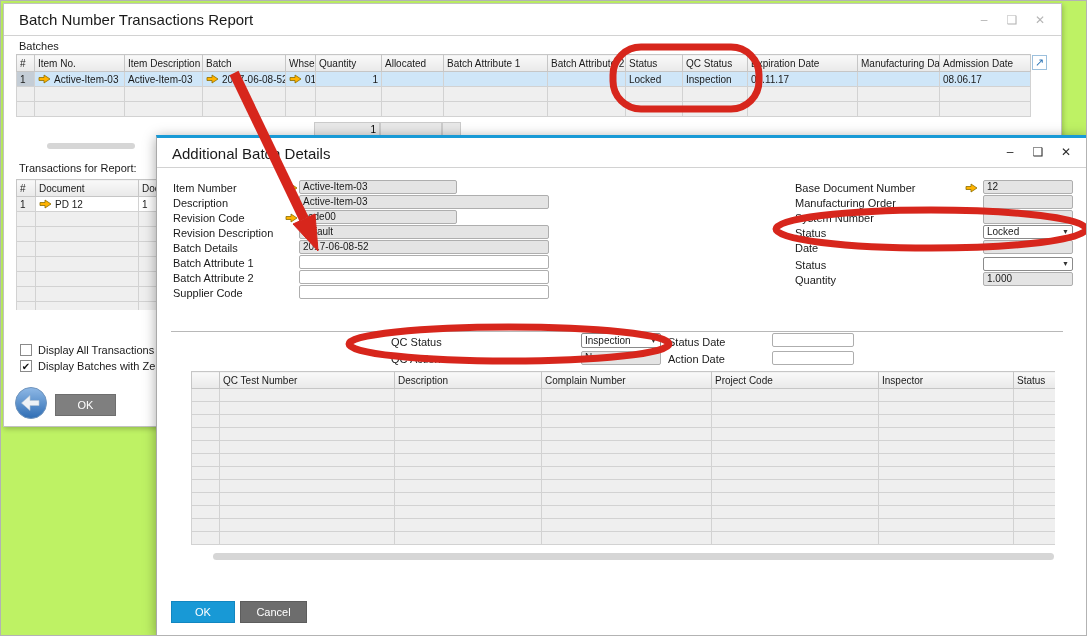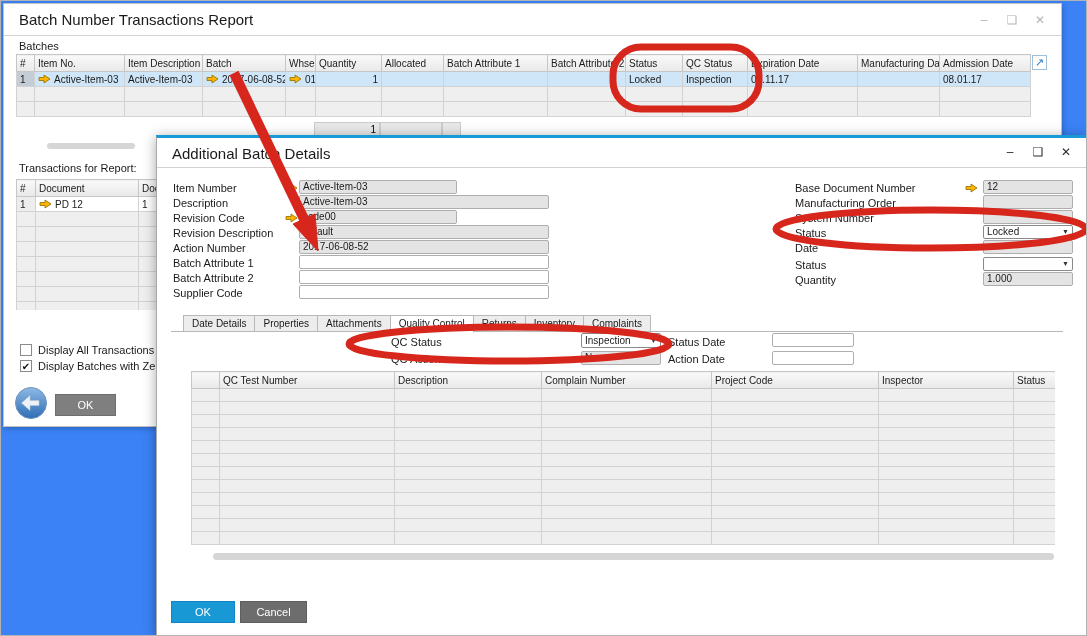--- a/index.html
+++ b/index.html
@@ -1,17 +1,17 @@
 <!DOCTYPE html>
 <html><head>
 <meta charset="utf-8">
 <style>
   * { box-sizing: border-box; margin: 0; padding: 0; }
   body { font-family: "Liberation Sans", sans-serif; background:#e8e8e8; }
-  #canvas { position:relative; width:1087px; height:636px; background:#3b82f6;
+  #canvas { position:relative; width:1087px; height:636px; background:#bef264;
             border:1px solid #b3b3b3; overflow:hidden; }
 
   
   .window-main { position:absolute; left:2px; top:2px; width:1059px; height:424px;
                  background:#fff; border:1px solid #c2c2c2;
                  box-shadow:1px 2px 5px rgba(0,0,0,.22); z-index:1; }
   .window-dialog { position:absolute; left:155px; top:134px; width:932px; height:501px;
                    background:#fff; border:1px solid #a9a9a9; border-top:3px solid #189ad6;
                    box-shadow:0 2px 12px rgba(0,0,0,.35); z-index:10; }
 
@@ -145,21 +145,21 @@
                   <path d="M1 3.5 H6 V1 L12 5 L6 9 V6.5 H1 Z" fill="#FFB300" stroke="#8a6d00" stroke-width="0.8"></path>
                 </svg><span>01</span></td>
             <td class="num">1</td>
             <td></td>
             <td></td>
             <td></td>
             <td>Locked</td>
             <td>Inspection</td>
             <td>05.11.17</td>
             <td></td>
-            <td>08.01.17</td>
+            <td>08.06.17</td>
           </tr>
         </tbody>
         <tbody>
             <tr class="empty-row">
               <td></td>
               <td></td>
               <td></td>
               <td></td>
               <td></td>
               <td></td>
@@ -293,21 +293,21 @@
       <span>–</span>
       <span>❑</span>
       <span>✕</span>
     </div>
     <div class="title-sep" style="top:29px;"></div>
 
     <div class="f-label" style="left:16px; top:44px;">Item Number</div>
     <div class="f-label" style="left:16px; top:59px;">Description</div>
     <div class="f-label" style="left:16px; top:74px;">Revision Code</div>
     <div class="f-label" style="left:16px; top:89px;">Revision Description</div>
-    <div class="f-label" style="left:16px; top:104px;">Action Number</div>
+    <div class="f-label" style="left:16px; top:104px;">Batch Details</div>
     <div class="f-label" style="left:16px; top:119px;">Batch Attribute 1</div>
     <div class="f-label" style="left:16px; top:134px;">Batch Attribute 2</div>
     <div class="f-label" style="left:16px; top:149px;">Supplier Code</div>
 
     <svg class="link-arrow" style="position:absolute; left:128px; top:45px;" width="13" height="10" viewBox="0 0 13 10">
         <path d="M1 3.5 H6 V1 L12 5 L6 9 V6.5 H1 Z" fill="#FFB300" stroke="#8a6d00" stroke-width="0.8"></path>
       </svg>
     <svg class="link-arrow" style="position:absolute; left:128px; top:75px;" width="13" height="10" viewBox="0 0 13 10">
         <path d="M1 3.5 H6 V1 L12 5 L6 9 V6.5 H1 Z" fill="#FFB300" stroke="#8a6d00" stroke-width="0.8"></path>
       </svg>
@@ -340,29 +340,20 @@
       <span>Locked</span>
       <span class="dd-arrow">▼</span>
     </div>
     <div class="f-box f-ro" style="left:826px; top:102px; width:90px;"></div>
     <div class="f-box f-dd" style="left:826px; top:119px; width:90px;">
       <span></span>
       <span class="dd-arrow">▼</span>
     </div>
     <div class="f-box f-ro" style="left:826px; top:134px; width:90px;">1.000</div>
 
-    <div class="tabs" style="left:26px; top:177px;">
-      <div class="tab">Date Details</div>
-      <div class="tab">Properties</div>
-      <div class="tab">Attachments</div>
-      <div class="tab active">Quality Control</div>
-      <div class="tab">Returns</div>
-      <div class="tab">Inventory</div>
-      <div class="tab">Complaints</div>
-    </div>
     <div class="tab-underline" style="left:14px; top:193px; width:892px;"></div>
 
     <div class="f-label" style="left:234px; top:198px;">QC Status</div>
     <div class="f-box f-dd" style="left:424px; top:195px; width:80px; height:15px;">
       <span>Inspection</span>
       <span class="dd-arrow">▼</span>
     </div>
     <div class="f-label" style="left:511px; top:198px;">Status Date</div>
     <div class="f-box f-ed" style="left:615px; top:195px; width:82px;"></div>
 

